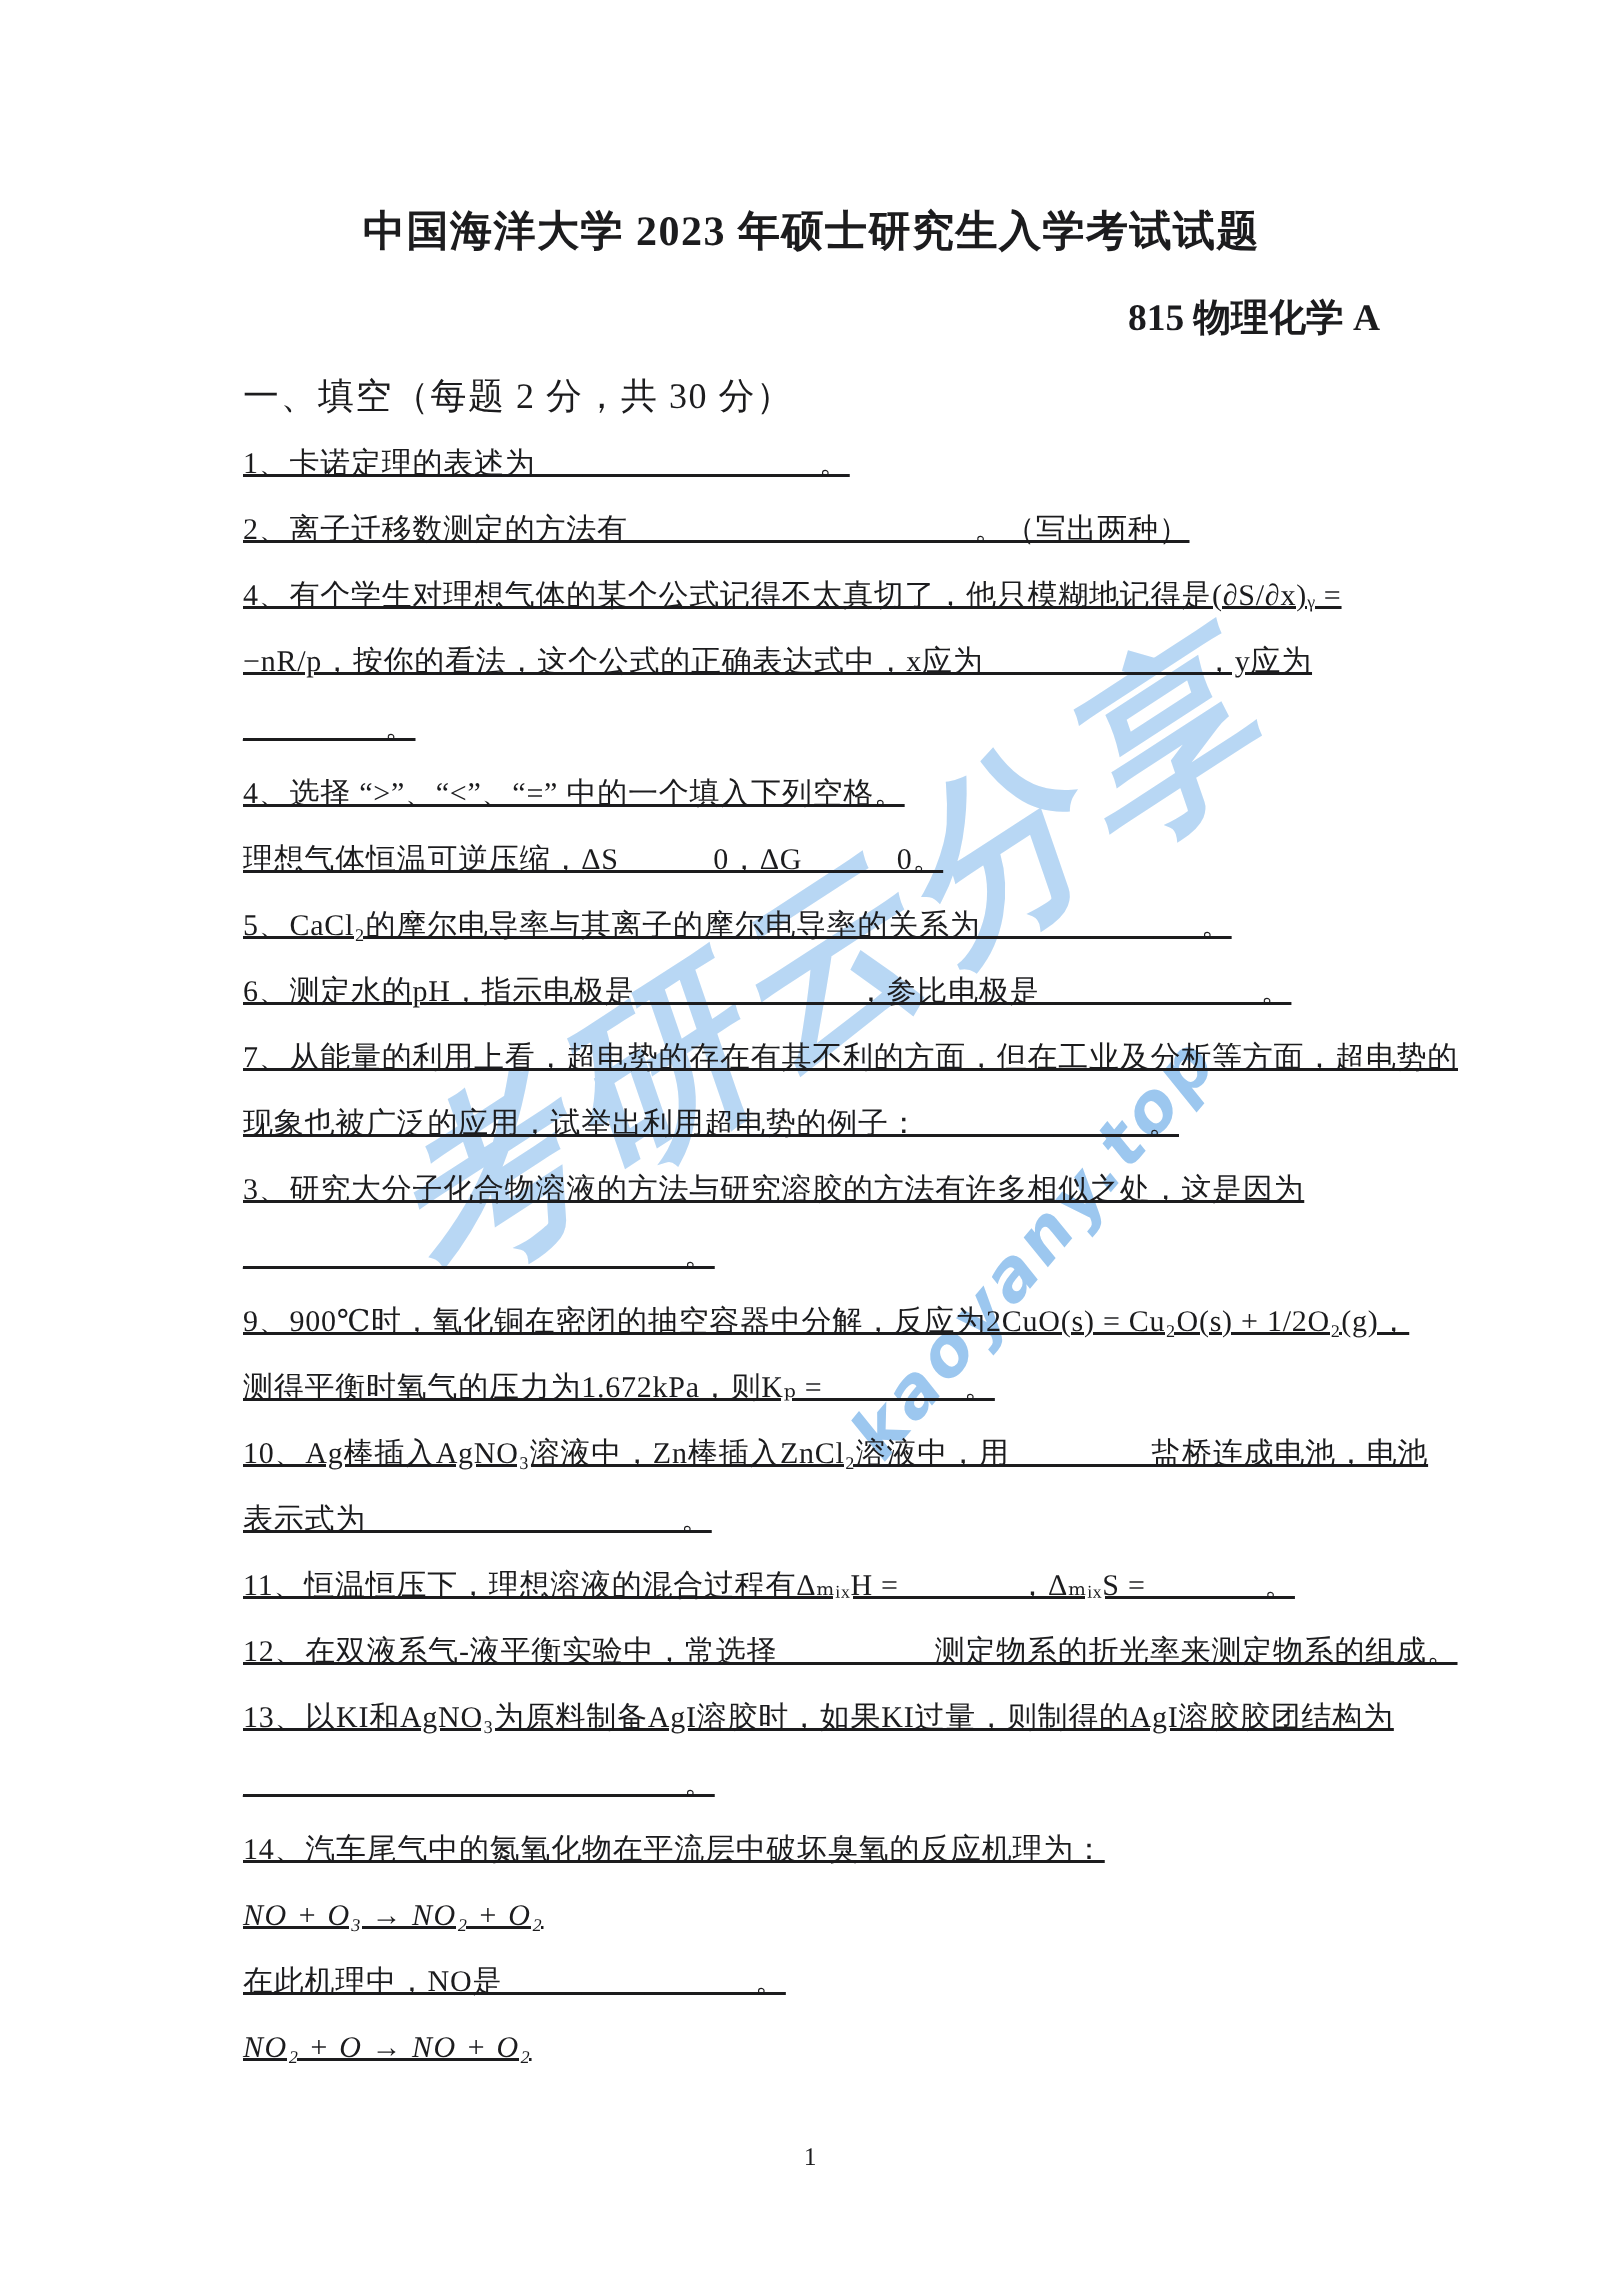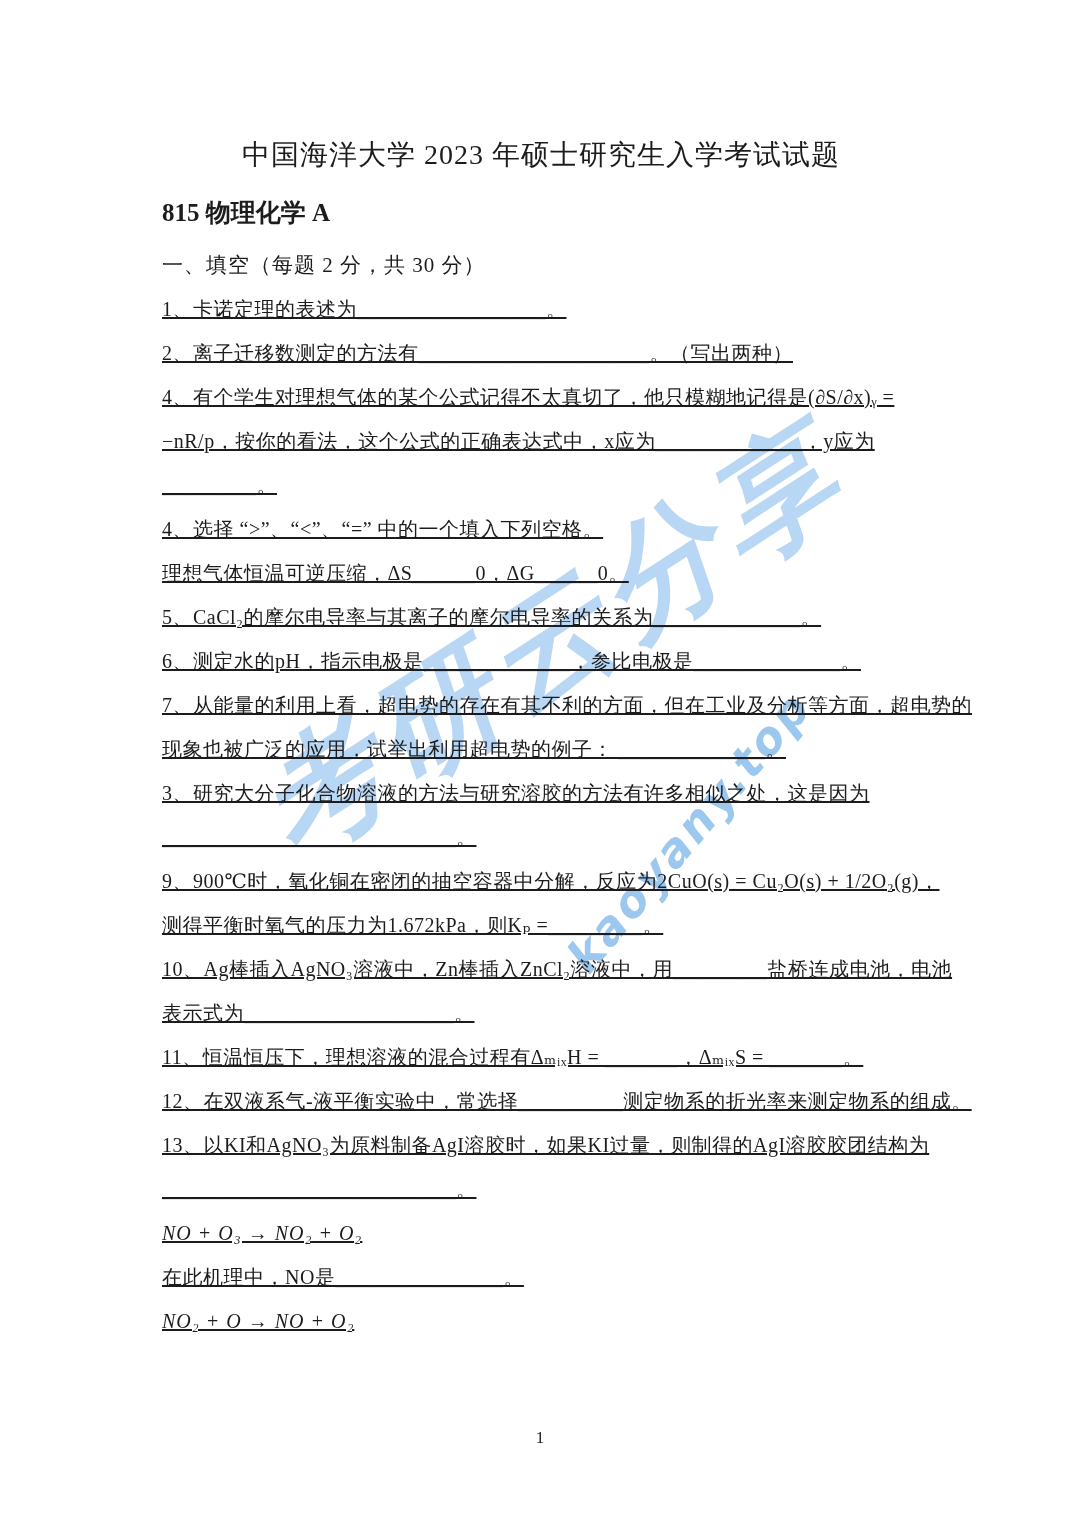--- a/index.html
+++ b/index.html
@@ -54,34 +54,34 @@
   
   .content {
     position: relative;
     z-index: 1;
     padding: 138px 160px 0 162px;
     box-sizing: border-box;
   }
   .doc-title {
     text-align: center;
     font-size: 28px;
-    font-weight: normal;
+    font-weight: bold;
     line-height: 34px;
     letter-spacing: 1px;
     margin: 0;
   }
   .doc-subtitle {
-    text-align: left;
+    text-align: right;
     font-size: 25px;
     font-weight: bold;
     line-height: 30px;
     margin: 26px 0 0 0;
   }
   .section-heading {
-    font-size: 21px;
+    font-size: 24px;
     line-height: 26px;
     margin-top: 24px;
     letter-spacing: 1px;
   }
   .line {
     font-size: 20px;
     line-height: 25px;
     margin-top: 19px;
     white-space: nowrap;
     letter-spacing: 0.5px;
@@ -134,19 +134,20 @@
     <div class="line">3、研究大分子化合物溶液的方法与研究溶胶的方法有许多相似之处，这是因为</div>
     <div class="line">____________________________。</div>
     <div class="line">9、900℃时，氧化铜在密闭的抽空容器中分解，反应为2CuO(s) = Cu₂O(s) + 1/2O₂(g)，</div>
     <div class="line">测得平衡时氧气的压力为1.672kPa，则Kₚ =_________。</div>
     <div class="line">10、Ag棒插入AgNO₃溶液中，Zn棒插入ZnCl₂溶液中，用_________盐桥连成电池，电池</div>
     <div class="line">表示式为____________________。</div>
     <div class="line">11、恒温恒压下，理想溶液的混合过程有ΔₘᵢₓH = _______，ΔₘᵢₓS = _______。</div>
     <div class="line">12、在双液系气-液平衡实验中，常选择__________测定物系的折光率来测定物系的组成。</div>
     <div class="line">13、以KI和AgNO₃为原料制备AgI溶胶时，如果KI过量，则制得的AgI溶胶胶团结构为</div>
     <div class="line">____________________________。</div>
+    <div class="line">14、汽车尾气中的氮氧化物在平流层中破坏臭氧的反应机理为：</div>
     <div class="line center math">NO + O₃ → NO₂ + O₂</div>
     <div class="line">在此机理中，NO是________________。</div>
     <div class="line center math">NO₂ + O → NO + O₂</div>
   </div>
 
   <div class="page-number">1</div>
 </div>
 
 </body></html>

